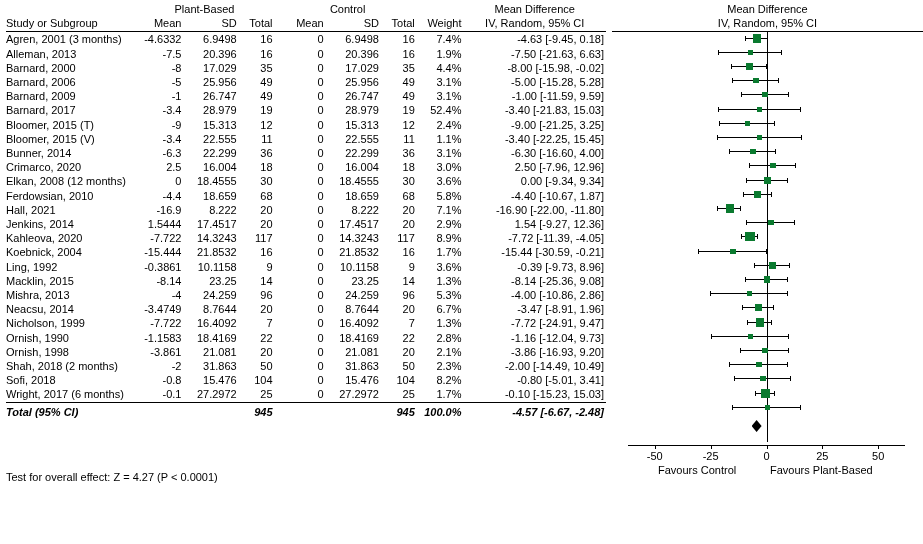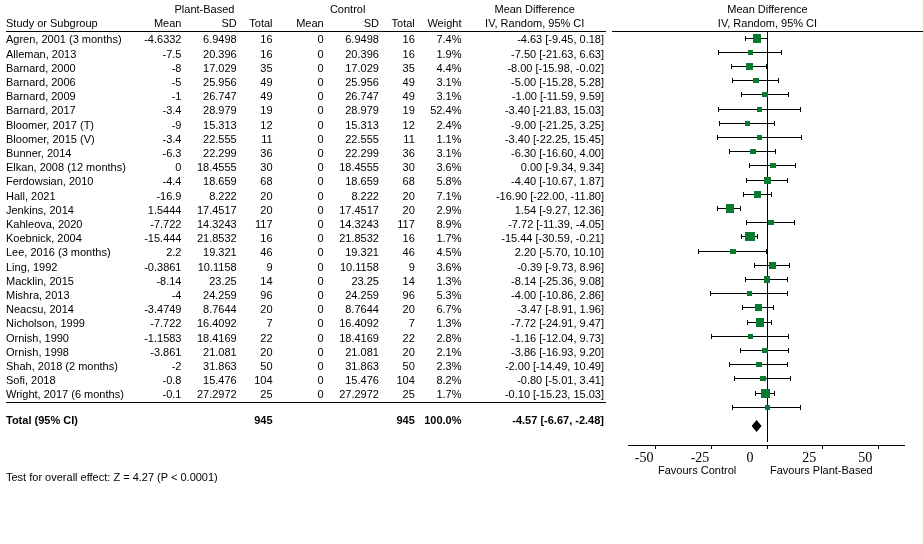--- a/index.html
+++ b/index.html
@@ -47,21 +47,22 @@
   .c-study { width: 128px; text-align: left; }
   .c-num   { width: 52px;  text-align: right; padding-right: 4px !important; }
   .c-sd    { width: 54px;  text-align: right; padding-right: 4px !important; }
   .c-tot   { width: 34px;  text-align: right; padding-right: 4px !important; }
   .c-wt    { width: 44px;  text-align: right; padding-right: 4px !important; }
   .c-md    { width: 146px; text-align: right; padding-right: 2px !important; }
   .hdr-md  { text-align: center !important; }
   .row td { height: 14.2px; }
   .total-row td {
     font-weight: bold;
-    padding-top: 10px;
+    padding-top: 2px;
+    font-style: italic;
   }
   .sep-top td { border-top: 1px solid #000; }
   .notes {
     position: absolute;
     left: 6px;
     top: 470px;
     font-size: 11px;
     line-height: 14px;
   }
   .plotpane {
@@ -116,24 +117,23 @@
     background: #000;
   }
   .tick {
     position: absolute;
     width: 1px;
     height: 4px;
     background: #000;
   }
   .ticklabel {
     position: absolute;
-    font-size: 14px;
-    text-align: left;
+    font-size: 11px;
+    text-align: center;
     width: 40px;
-    font-family: Liberation Serif, serif;
   }
   .favour {
     position: absolute;
     font-size: 11px;
     top: 522px;
   }
 </style>
 </head>
 <body>
 
@@ -221,21 +221,21 @@
           <td class="c-num">-3.4</td>
           <td class="c-sd">28.979</td>
           <td class="c-tot">19</td>
           <td class="c-num">0</td>
           <td class="c-sd">28.979</td>
           <td class="c-tot">19</td>
           <td class="c-wt">52.4%</td>
           <td class="c-md">-3.40 [-21.83, 15.03]</td>
         </tr>
         <tr class="row">
-          <td class="c-study">Bloomer, 2017 (T)</td>
+          <td class="c-study">Bloomer, 2015 (T)</td>
           <td class="c-num">-9</td>
           <td class="c-sd">15.313</td>
           <td class="c-tot">12</td>
           <td class="c-num">0</td>
           <td class="c-sd">15.313</td>
           <td class="c-tot">12</td>
           <td class="c-wt">2.4%</td>
           <td class="c-md">-9.00 [-21.25, 3.25]</td>
         </tr>
         <tr class="row">
@@ -254,20 +254,31 @@
           <td class="c-num">-6.3</td>
           <td class="c-sd">22.299</td>
           <td class="c-tot">36</td>
           <td class="c-num">0</td>
           <td class="c-sd">22.299</td>
           <td class="c-tot">36</td>
           <td class="c-wt">3.1%</td>
           <td class="c-md">-6.30 [-16.60, 4.00]</td>
         </tr>
         <tr class="row">
+          <td class="c-study">Crimarco, 2020</td>
+          <td class="c-num">2.5</td>
+          <td class="c-sd">16.004</td>
+          <td class="c-tot">18</td>
+          <td class="c-num">0</td>
+          <td class="c-sd">16.004</td>
+          <td class="c-tot">18</td>
+          <td class="c-wt">3.0%</td>
+          <td class="c-md">2.50 [-7.96, 12.96]</td>
+        </tr>
+        <tr class="row">
           <td class="c-study">Elkan, 2008 (12 months)</td>
           <td class="c-num">0</td>
           <td class="c-sd">18.4555</td>
           <td class="c-tot">30</td>
           <td class="c-num">0</td>
           <td class="c-sd">18.4555</td>
           <td class="c-tot">30</td>
           <td class="c-wt">3.6%</td>
           <td class="c-md">0.00 [-9.34, 9.34]</td>
         </tr>
@@ -318,31 +329,20 @@
         <tr class="row">
           <td class="c-study">Koebnick, 2004</td>
           <td class="c-num">-15.444</td>
           <td class="c-sd">21.8532</td>
           <td class="c-tot">16</td>
           <td class="c-num">0</td>
           <td class="c-sd">21.8532</td>
           <td class="c-tot">16</td>
           <td class="c-wt">1.7%</td>
           <td class="c-md">-15.44 [-30.59, -0.21]</td>
-        </tr>
-        <tr class="row">
-          <td class="c-study">Lee, 2016 (3 months)</td>
-          <td class="c-num">2.2</td>
-          <td class="c-sd">19.321</td>
-          <td class="c-tot">46</td>
-          <td class="c-num">0</td>
-          <td class="c-sd">19.321</td>
-          <td class="c-tot">46</td>
-          <td class="c-wt">4.5%</td>
-          <td class="c-md">2.20 [-5.70, 10.10]</td>
         </tr>
         <tr class="row">
           <td class="c-study">Ling, 1992</td>
           <td class="c-num">-0.3861</td>
           <td class="c-sd">10.1158</td>
           <td class="c-tot">9</td>
           <td class="c-num">0</td>
           <td class="c-sd">10.1158</td>
           <td class="c-tot">9</td>
           <td class="c-wt">3.6%</td>

